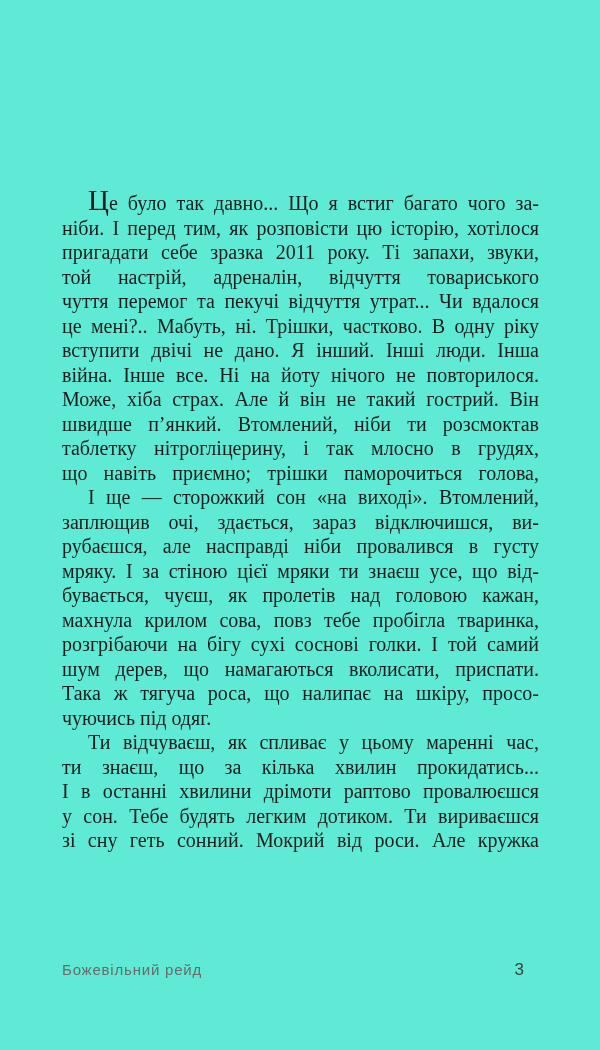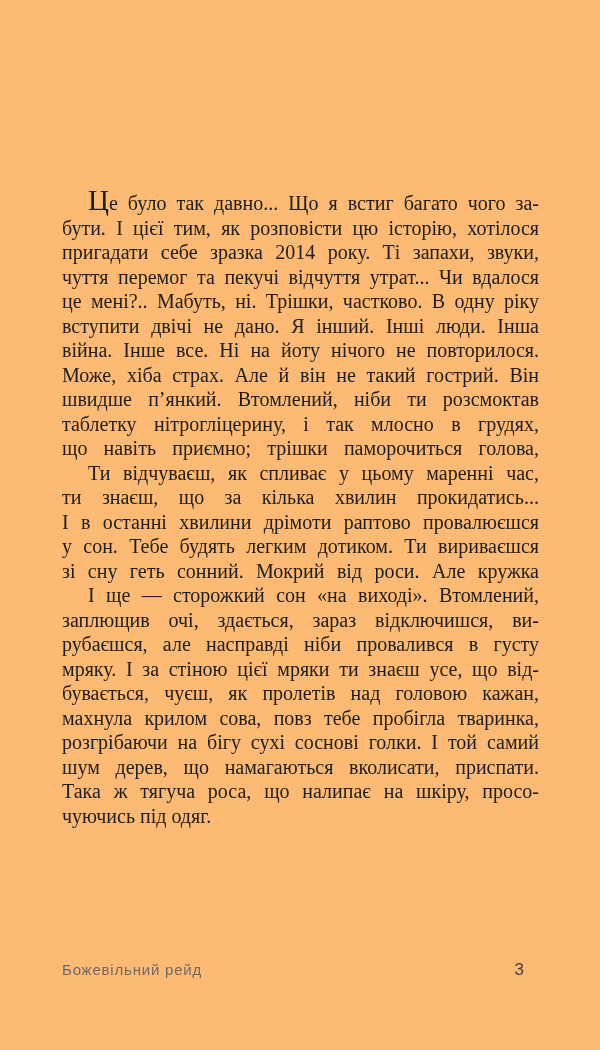--- a/index.html
+++ b/index.html
@@ -4,21 +4,21 @@
 <style>
   html, body { margin: 0; padding: 0; }
   body {
     width: 600px; height: 1050px;
     background: #ffffff;
     font-family: "Liberation Serif", serif;
   }
   .page {
     position: relative;
     width: 600px; height: 1050px;
-    background: #fdba74;
+    background: #5eead4;
     overflow: hidden;
   }
   .text-column {
     position: absolute;
     left: 62px; top: 191px;
     width: 477px;
     color: #1d1d1d;
     font-size: 20px;
   }
   .para { margin: 0; padding: 0; }
@@ -58,48 +58,49 @@
     padding-right: 15px;
   }
 </style>
 </head>
 <body>
 
 <div class="page">
   <div class="text-column">
       <div class="para">
         <div class="line indent"><span class="drop-cap">Ц</span>е було так давно... Що я встиг багато чого за-</div>
-        <div class="line">бути. І цієї тим, як розповісти цю історію, хотілося</div>
-        <div class="line">пригадати себе зразка 2014 року. Ті запахи, звуки,</div>
+        <div class="line">ніби. І перед тим, як розповісти цю історію, хотілося</div>
+        <div class="line">пригадати себе зразка 2011 року. Ті запахи, звуки,</div>
+        <div class="line">той настрій, адреналін, відчуття товариського</div>
         <div class="line">чуття перемог та пекучі відчуття утрат... Чи вдалося</div>
         <div class="line">це мені?.. Мабуть, ні. Трішки, частково. В одну ріку</div>
         <div class="line">вступити двічі не дано. Я інший. Інші люди. Інша</div>
         <div class="line">війна. Інше все. Ні на йоту нічого не повторилося.</div>
         <div class="line">Може, хіба страх. Але й він не такий гострий. Він</div>
         <div class="line">швидше п’янкий. Втомлений, ніби ти розсмоктав</div>
         <div class="line">таблетку нітрогліцерину, і так млосно в грудях,</div>
         <div class="line">що навіть приємно; трішки паморочиться голова,</div>
-      </div>
-      <div class="para">
-        <div class="line indent">Ти відчуваєш, як спливає у цьому маренні час,</div>
-        <div class="line">ти знаєш, що за кілька хвилин прокидатись...</div>
-        <div class="line">І в останні хвилини дрімоти раптово провалюєшся</div>
-        <div class="line">у сон. Тебе будять легким дотиком. Ти вириваєшся</div>
-        <div class="line">зі сну геть сонний. Мокрий від роси. Але кружка</div>
       </div>
       <div class="para">
         <div class="line indent">І ще — сторожкий сон «на виході». Втомлений,</div>
         <div class="line">заплющив очі, здається, зараз відключишся, ви-</div>
         <div class="line">рубаєшся, але насправді ніби провалився в густу</div>
         <div class="line">мряку. І за стіною цієї мряки ти знаєш усе, що від-</div>
         <div class="line">бувається, чуєш, як пролетів над головою кажан,</div>
         <div class="line">махнула крилом сова, повз тебе пробігла тваринка,</div>
         <div class="line">розгрібаючи на бігу сухі соснові голки. І той самий</div>
         <div class="line">шум дерев, що намагаються вколисати, приспати.</div>
         <div class="line">Така ж тягуча роса, що налипає на шкіру, просо-</div>
         <div class="line para-end">чуючись під одяг.</div>
       </div>
+      <div class="para">
+        <div class="line indent">Ти відчуваєш, як спливає у цьому маренні час,</div>
+        <div class="line">ти знаєш, що за кілька хвилин прокидатись...</div>
+        <div class="line">І в останні хвилини дрімоти раптово провалюєшся</div>
+        <div class="line">у сон. Тебе будять легким дотиком. Ти вириваєшся</div>
+        <div class="line">зі сну геть сонний. Мокрий від роси. Але кружка</div>
+      </div>
     </div>
   <div class="page-footer">
     <span class="running-title">Божевільний рейд</span>
     <span class="page-number">3</span>
   </div>
 </div>
 
 </body></html>

